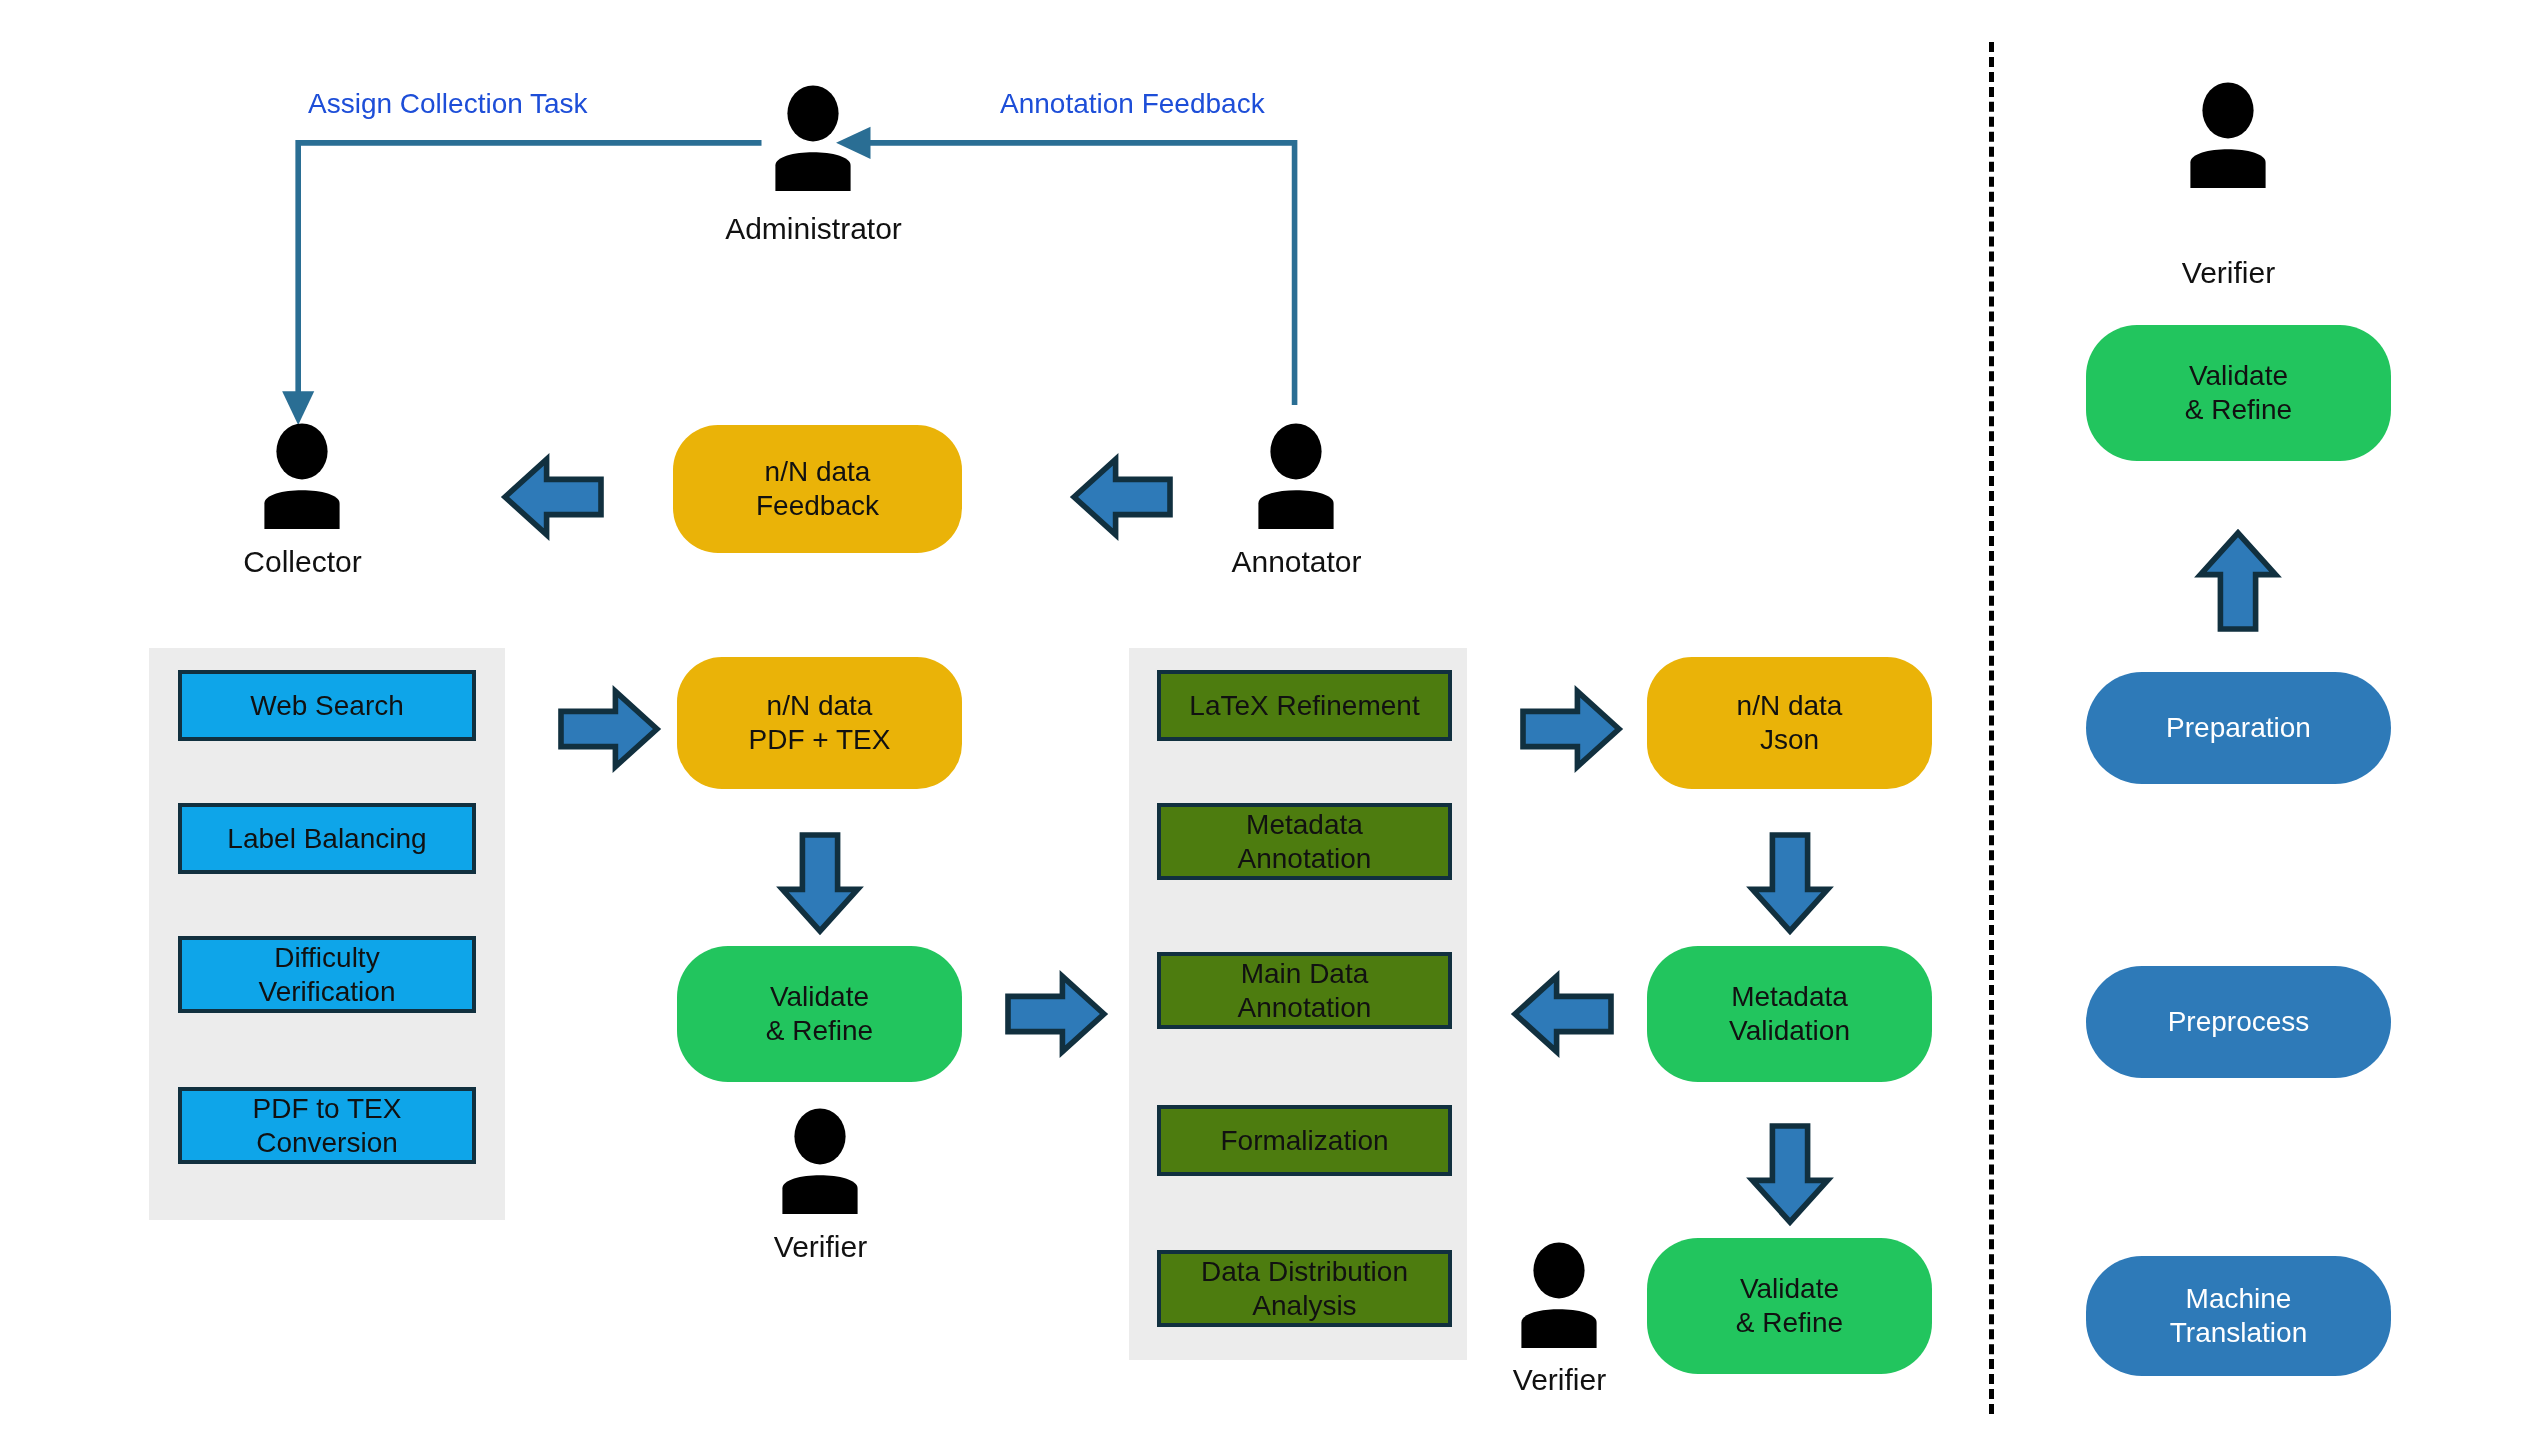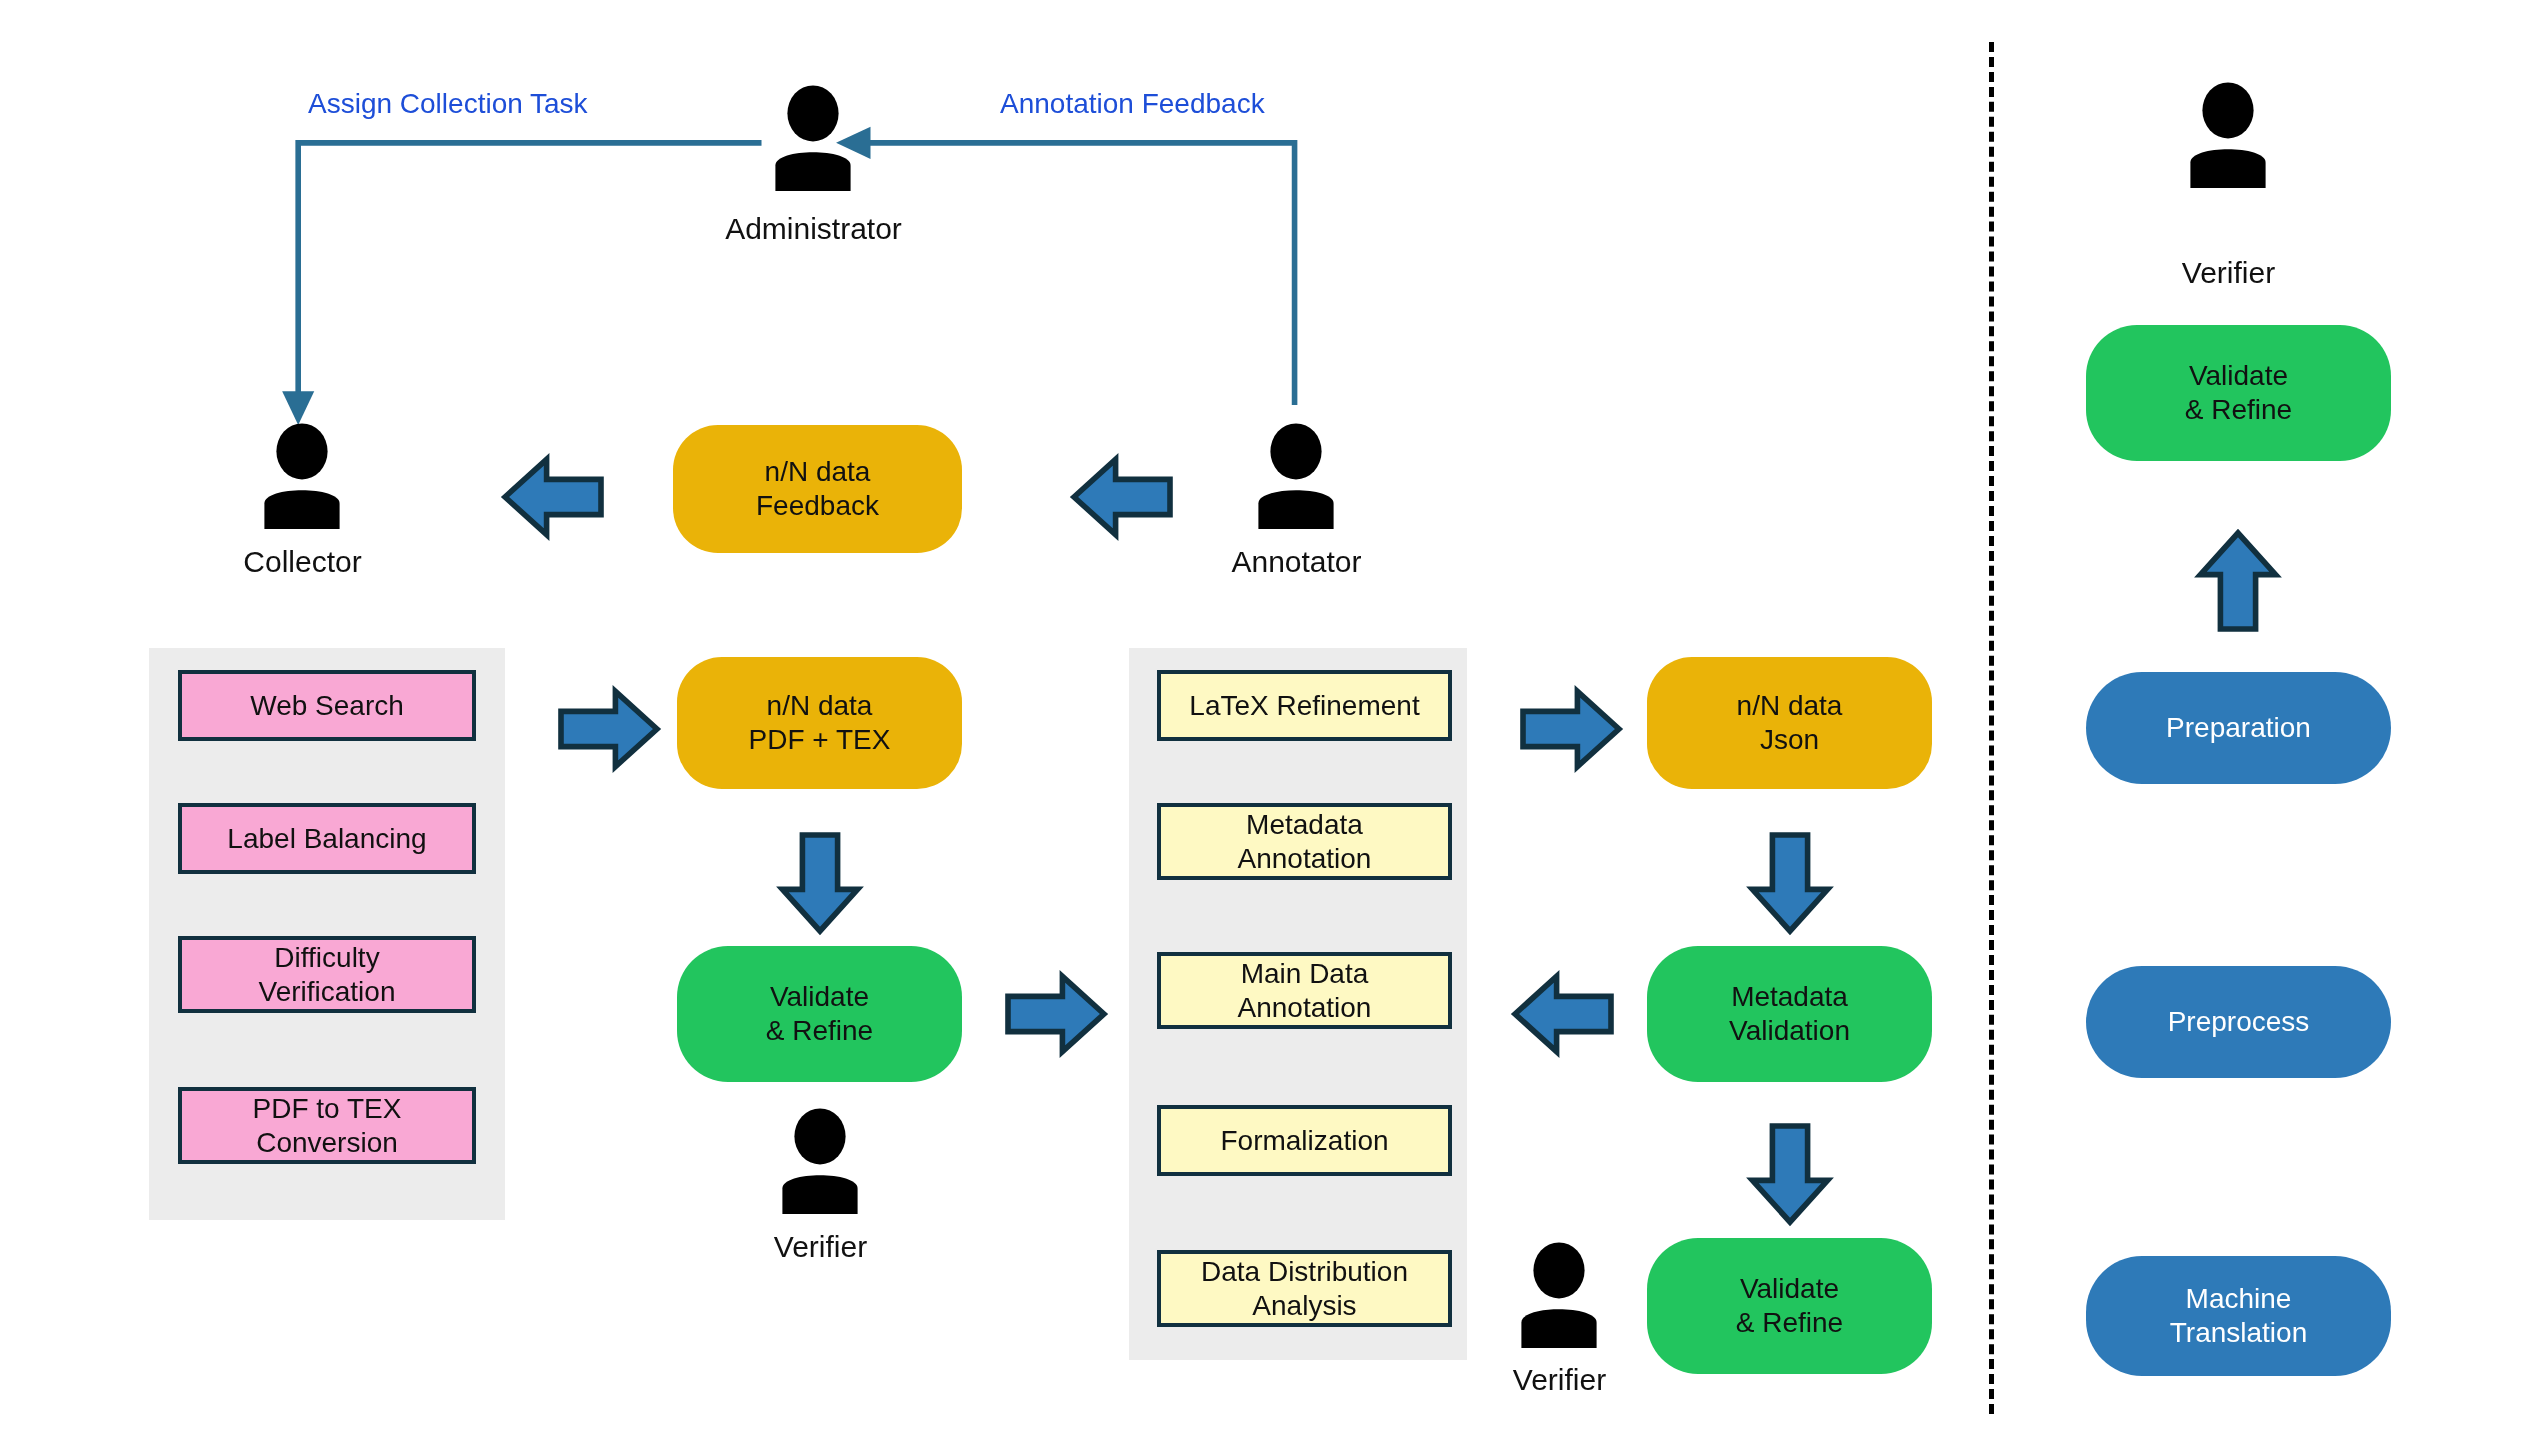--- a/index.html
+++ b/index.html
@@ -11,22 +11,22 @@
   
   .group-panel{background:#ececec;}
 
   
   .step-box{
     border:4px solid #11303f;
     display:flex;align-items:center;justify-content:center;
     text-align:center;line-height:1.18;color:#111;
     font-size:28px;
   }
-  .step-purple{background:#f9a8d4;}
-  .step-salmon{background:#fef9c3;}
+  .step-purple{background:#0ea5e9;}
+  .step-salmon{background:#4d7c0f;}
 
   
   .pill{
     display:flex;align-items:center;justify-content:center;
     text-align:center;line-height:1.2;color:#111;
     font-size:28px;
   }
   .pill-lightblue{background:#eab308;border-radius:45px;}
   .pill-teal{background:#22c55e;border-radius:51px;}
   .pill-blue{background:#2e7ab8;border-radius:56px;color:#ffffff;}

